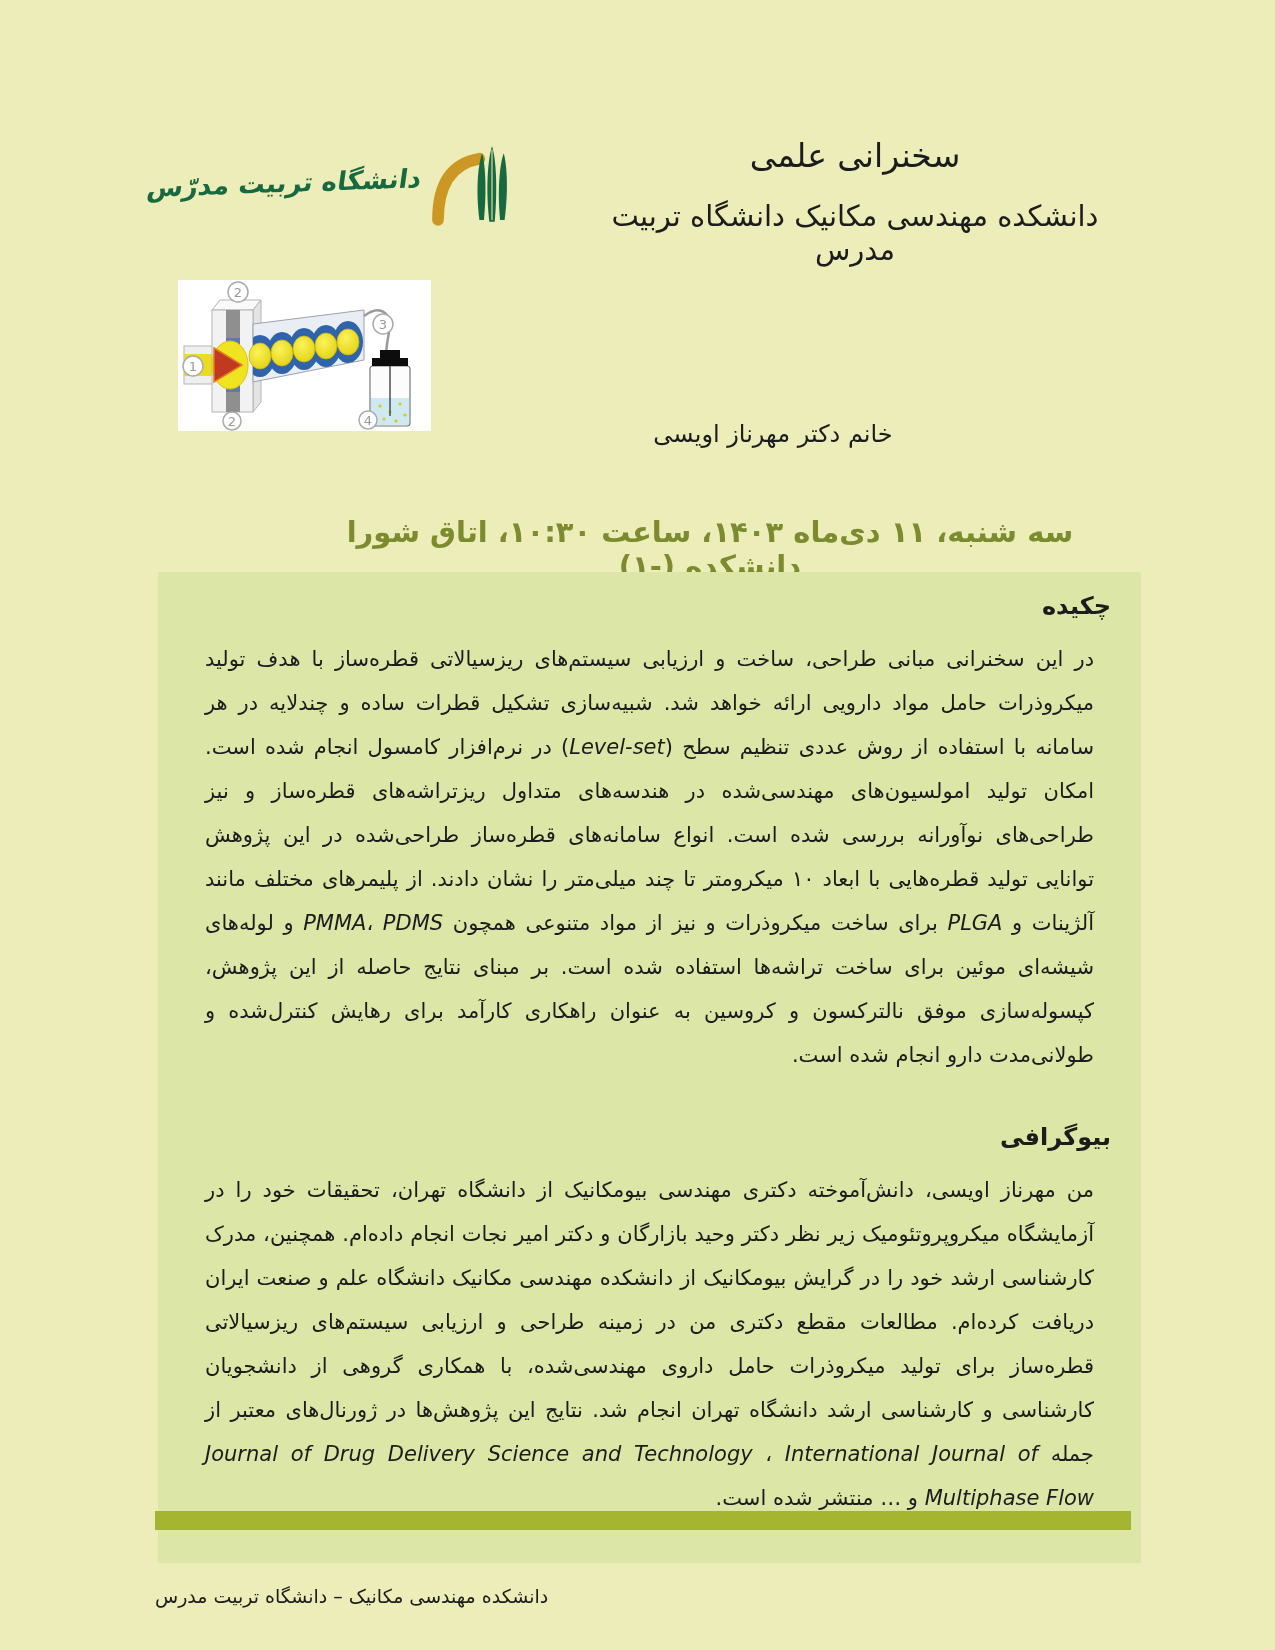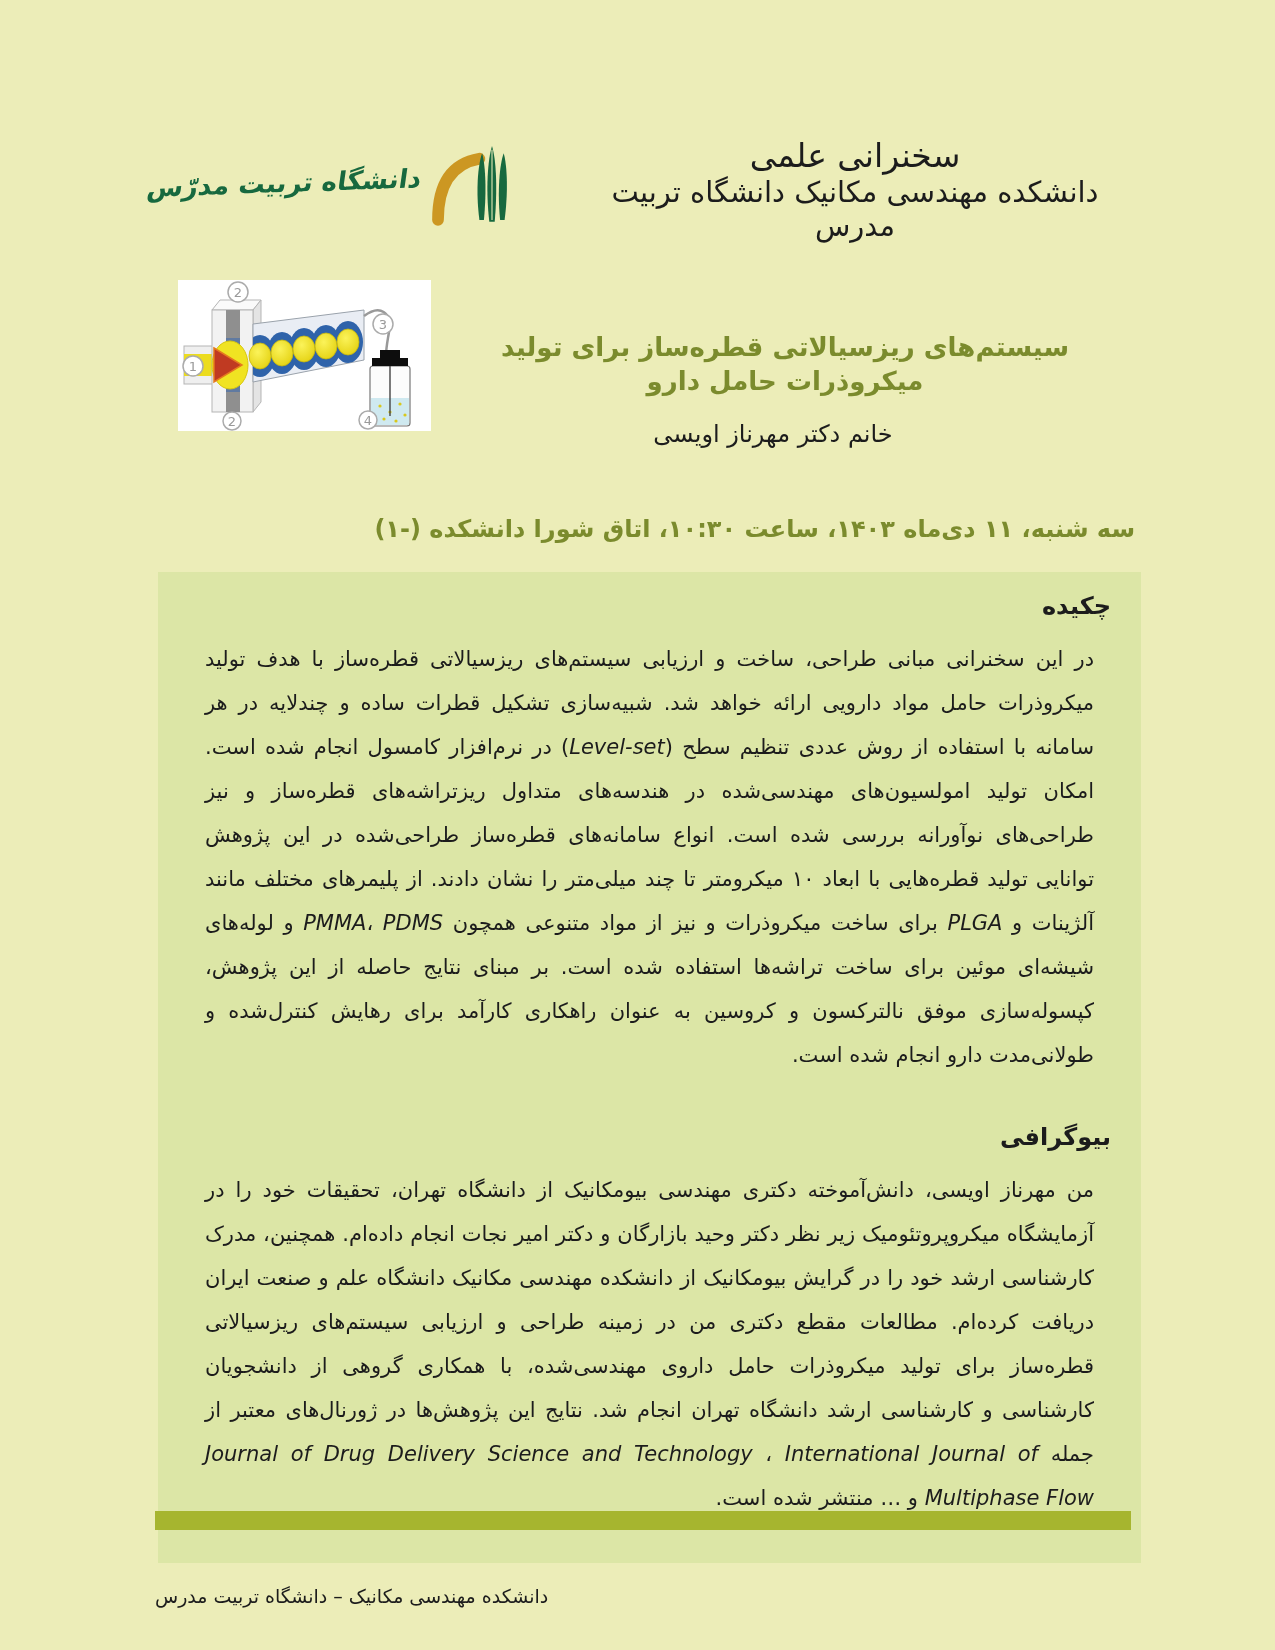--- a/index.html
+++ b/index.html
@@ -11,32 +11,32 @@
     direction: rtl; color: #1c1c1c;
   }
   
   .logo { position: absolute; top: 130px; left: 148px; width: 295px; height: 106px;
           display: flex; direction: ltr; align-items: center; gap: 8px; }
   .logo-script { color: #17693f; font-size: 26px; font-weight: bold;
                  transform: skewX(-10deg) rotate(-2deg); white-space: nowrap; direction: rtl; }
   .logo-icon { width: 90px; height: 102px; flex: 0 0 auto; }
   
   .header-titles { position: absolute; top: 136px; right: 140px; width: 560px; text-align: center; }
-  .header-title { font-size: 33px; margin-bottom: 0; }
+  .header-title { font-size: 33px; margin-bottom: 24px; }
   .header-subtitle { font-size: 29px; }
   
   .figure { position: absolute; top: 280px; left: 178px; width: 253px; height: 151px; background: #ffffff; }
   .figure svg { width: 100%; height: 100%; display: block; }
   
   .event-title { position: absolute; top: 330px; right: 140px; width: 700px; text-align: center;
                  color: #7b8b2d; font-weight: bold; font-size: 26px; line-height: 34px; }
   .speaker     { position: absolute; top: 420px; right: 152px; width: 700px; text-align: center; font-size: 24px; }
   .affiliation { position: absolute; top: 481px; right: 140px; width: 700px; text-align: center; font-size: 19px; }
-  .datetime    { position: absolute; top: 515px; right: 140px; width: 850px; 
-                 color: #7b8b2d; font-weight: bold; font-size: 24px; }
+  .datetime    { position: absolute; top: 515px; right: 140px; width: 850px; text-align: center;
+                 color: #7b8b2d; font-weight: bold; font-size: 29px; }
   
   .content-box { position: absolute; top: 572px; left: 158px; width: 983px; min-height: 810px;
                  background: #dce6a6; padding: 16px 30px 26px 30px; }
   .section-heading { font-weight: bold; font-size: 24px; margin: 4px 0 12px 0; }
   .section-heading.bio { margin-top: 46px; }
   .body-text { margin: 17px; font-size: 21px; line-height: 44px; text-align: justify; }
   .seg-latin { font-style: italic; }
   
   .footer-bar  { position: absolute; top: 1511px; left: 155px; width: 976px; height: 19px; background: #a6b52f; }
   .footer-text { position: absolute; top: 1585px; left: 155px; font-size: 19px; direction: rtl; }
@@ -137,21 +137,20 @@
         <circle cx="54" cy="141" r="9" fill="#ffffff" stroke="#ababab" stroke-width="1.5"></circle>
         <text x="54" y="146">2</text>
         <circle cx="205" cy="44" r="10" fill="#ffffff" stroke="#ababab" stroke-width="1.5"></circle>
         <text x="205" y="49">3</text>
         <circle cx="190" cy="140" r="9" fill="#ffffff" stroke="#ababab" stroke-width="1.5"></circle>
         <text x="190" y="145">4</text>
       </g>
     </svg>
   </div>
 
-  <div class="event-title">سیستم‌های ریزسیالاتی قطره‌ساز برای تولید میکروذرات حامل دارو</div>
   <div class="speaker">خانم دکتر مهرناز اویسی</div>
   <div class="datetime">سه شنبه، ۱۱ دی‌ماه ۱۴۰۳، ساعت ۱۰:۳۰، اتاق شورا دانشکده (-۱)</div>
 
   <div class="content-box">
     <div class="section-heading">چکیده</div>
     <p class="body-text"><span class="seg-fa">در این سخنرانی مبانی طراحی، ساخت و ارزیابی سیستم‌های ریزسیالاتی قطره‌ساز با هدف تولید میکروذرات حامل مواد دارویی ارائه خواهد شد. شبیه‌سازی تشکیل قطرات ساده و چندلایه در هر سامانه با استفاده از روش عددی تنظیم سطح (</span><span class="seg-latin">Level-set</span><span class="seg-fa">) در نرم‌افزار کامسول انجام شده است. امکان تولید امولسیون‌های مهندسی‌شده در هندسه‌های متداول ریزتراشه‌های قطره‌ساز و نیز طراحی‌های نوآورانه بررسی شده است. انواع سامانه‌های قطره‌ساز طراحی‌شده در این پژوهش توانایی تولید قطره‌هایی با ابعاد ۱۰ میکرومتر تا چند میلی‌متر را نشان دادند. از پلیمرهای مختلف مانند آلژینات و </span><span class="seg-latin">PLGA</span><span class="seg-fa"> برای ساخت میکروذرات و نیز از مواد متنوعی همچون </span><span class="seg-latin">PMMA</span><span class="seg-fa">، </span><span class="seg-latin">PDMS</span><span class="seg-fa"> و لوله‌های شیشه‌ای موئین برای ساخت تراشه‌ها استفاده شده است. بر مبنای نتایج حاصله از این پژوهش، کپسوله‌سازی موفق نالترکسون و کروسین به عنوان راهکاری کارآمد برای رهایش کنترل‌شده و طولانی‌مدت دارو انجام شده است.</span></p>
     <div class="section-heading bio">بیوگرافی</div>
     <p class="body-text"><span class="seg-fa">من مهرناز اویسی، دانش‌آموخته دکتری مهندسی بیومکانیک از دانشگاه تهران، تحقیقات خود را در آزمایشگاه میکروپروتئومیک زیر نظر دکتر وحید بازارگان و دکتر امیر نجات انجام داده‌ام. همچنین، مدرک کارشناسی ارشد خود را در گرایش بیومکانیک از دانشکده مهندسی مکانیک دانشگاه علم و صنعت ایران دریافت کرده‌ام. مطالعات مقطع دکتری من در زمینه طراحی و ارزیابی سیستم‌های ریزسیالاتی قطره‌ساز برای تولید میکروذرات حامل داروی مهندسی‌شده، با همکاری گروهی از دانشجویان کارشناسی و کارشناسی ارشد دانشگاه تهران انجام شد. نتایج این پژوهش‌ها در ژورنال‌های معتبر از جمله </span><span class="seg-latin">Journal of Drug Delivery Science and Technology</span><span class="seg-fa"> ، </span><span class="seg-latin">International Journal of Multiphase Flow</span><span class="seg-fa"> و … منتشر شده است.</span></p>
   </div>
 

